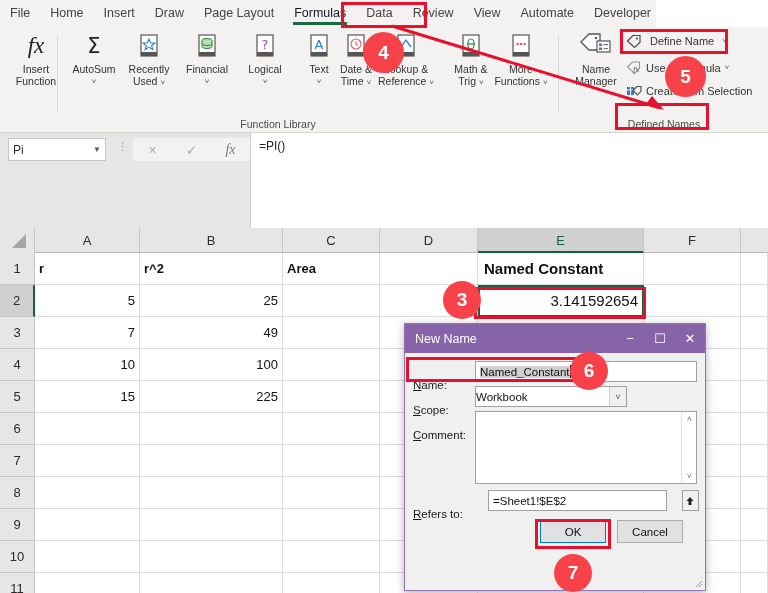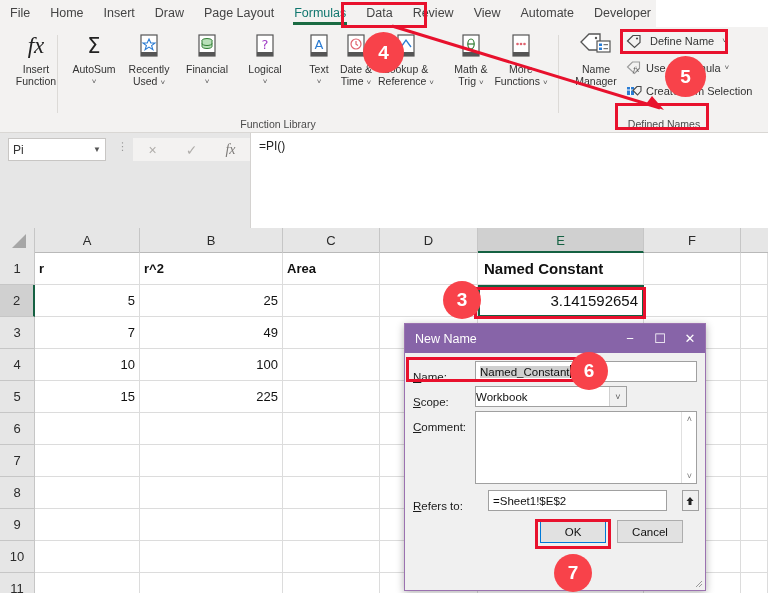--- a/index.html
+++ b/index.html
@@ -16,21 +16,21 @@
   
   .tabbar {
     position:absolute; left:0; top:0; width:656px; height:27px;
     background:#f3f2f1;
     display:flex; align-items:center;
   }
   .tab {
     font-size:12.5px; color:#444; padding:0 10px; height:27px;
     line-height:27px; white-space:nowrap; position:relative;
   }
-  .tab.active { color:#0f766e; }
+  .tab.active { color:#0f172a; }
   .tab.active::after {
     content:""; position:absolute; left:9px; right:9px; bottom:2px;
     height:3px; background:#1a6b42;
   }
 
   
   .ribbon {
     position:absolute; left:0; top:27px; width:768px; height:106px;
     background:#f3f2f1; border-bottom:1px solid #d9d7d4;
   }
@@ -118,21 +118,21 @@
     background:#f0f0f0; border:1px solid #9b72b0;
     box-shadow:0 2px 8px rgba(0,0,0,.3);
   }
   .dtitle {
     height:29px; background:#8764a8; color:#fff; display:flex; align-items:center;
     font-size:12.5px; padding-left:10px;
   }
   .dtitle .dt-label { flex:1; }
   .dtitle .dbtn { width:30px; text-align:center; font-size:13px; color:#ffffff; line-height:29px; }
   .drow { position:absolute; display:flex; align-items:flex-start; }
-  .dlabel { font-size:11.5px; color:#1a1a1a; width:62px; flex:0 0 62px; padding-top:10px; }
+  .dlabel { font-size:11.5px; color:#1a1a1a; width:62px; flex:0 0 62px; padding-top:18px; }
   .dlabel u { text-decoration:underline; }
   .dfield {
     background:#fff; border:1px solid #a0a0a0; font-size:11.5px; color:#111;
     padding:2px 4px; height:21px; line-height:17px;
   }
   .dselected { background:#cfcfcf; }
   .caret { display:inline-block; width:1px; height:13px; background:#000; vertical-align:-2px; }
   .dcombo {
     background:#fff; border:1px solid #a0a0a0; height:21px; display:flex; align-items:center;
     font-size:11.5px; color:#111; 

